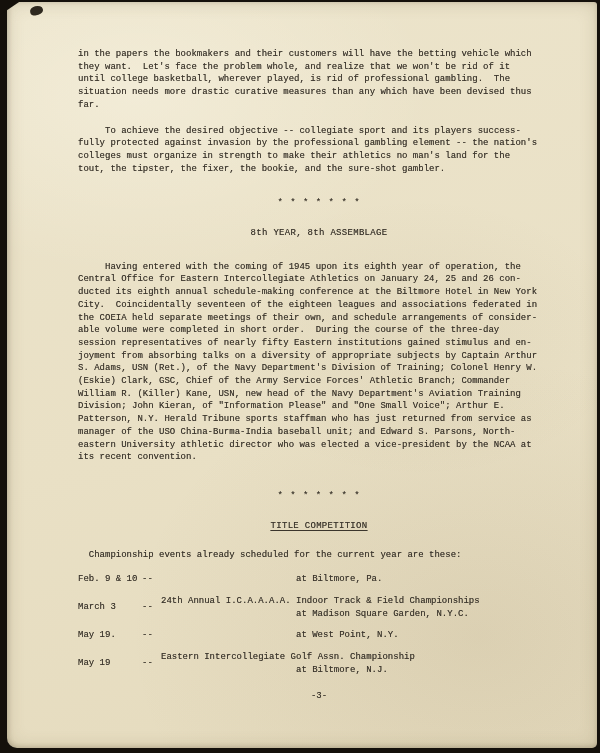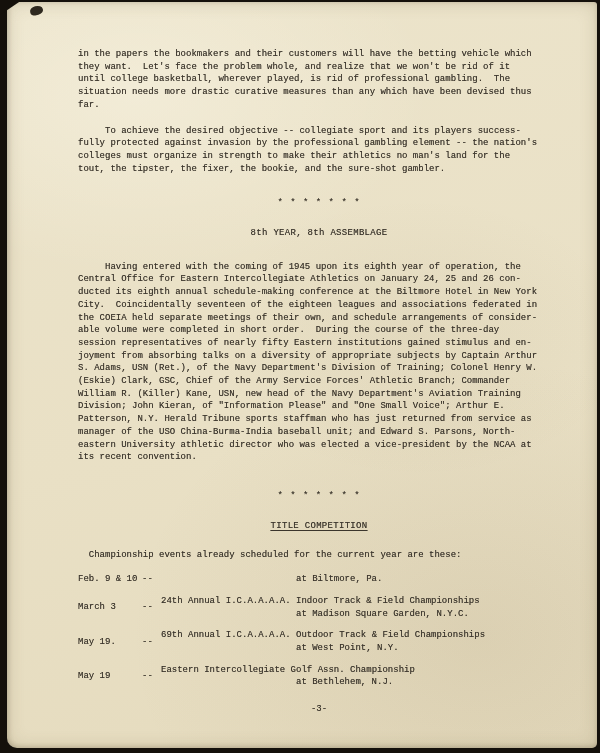--- a/index.html
+++ b/index.html
@@ -126,29 +126,28 @@
         <span class="event-dash">--</span>
         <span class="event-desc">
           <span class="event-title">24th Annual I.C.A.A.A.A. Indoor Track &amp; Field Championships</span>
           <span class="event-location">at Madison Square Garden, N.Y.C.</span>
         </span>
       </div>
       <div class="event">
         <span class="event-date">May 19.</span>
         <span class="event-dash">--</span>
         <span class="event-desc">
-          <span class="event-title">69th Annual I.C.A.A.A.A. Outdoor Track &amp; Field Championships</span>
           <span class="event-location">at West Point, N.Y.</span>
         </span>
       </div>
       <div class="event">
         <span class="event-date">May 19</span>
         <span class="event-dash">--</span>
         <span class="event-desc">
           <span class="event-title">Eastern Intercollegiate Golf Assn. Championship</span>
-          <span class="event-location">at Bethlehem, N.J.</span>
+          <span class="event-location">at Biltmore, N.J.</span>
         </span>
       </div>
     </div>
 
     <div class="page-number">-3-</div>
   </div>
 </div>
 
 </body></html>

